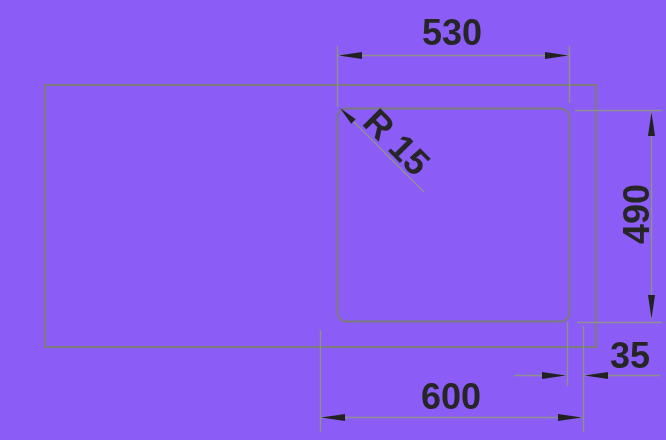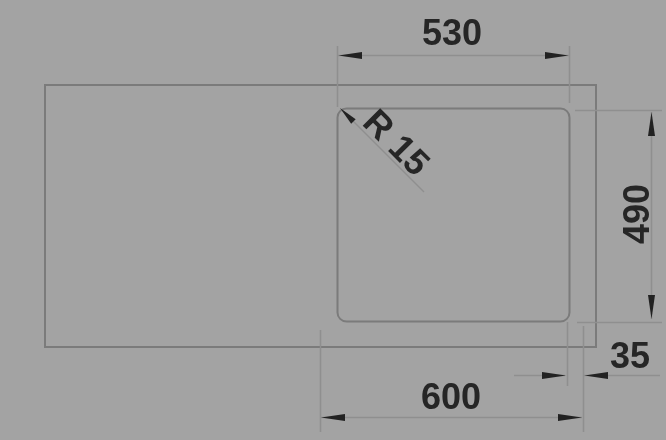--- a/index.html
+++ b/index.html
@@ -5,21 +5,21 @@
   html, body {
     margin: 0;
     padding: 0;
     background: #ffffff;
     font-family: "Liberation Sans", sans-serif;
   }
   .canvas-wrap {
     position: relative;
     width: 666px;
     height: 440px;
-    background: #a3a3a3;
+    background: #8b5cf6;
     overflow: hidden;
   }
   svg { display: block; }
   .object-line {
     fill: none;
     stroke: #7b7b7b;
     stroke-width: 2;
   }
   .dim-line {
     fill: none;

